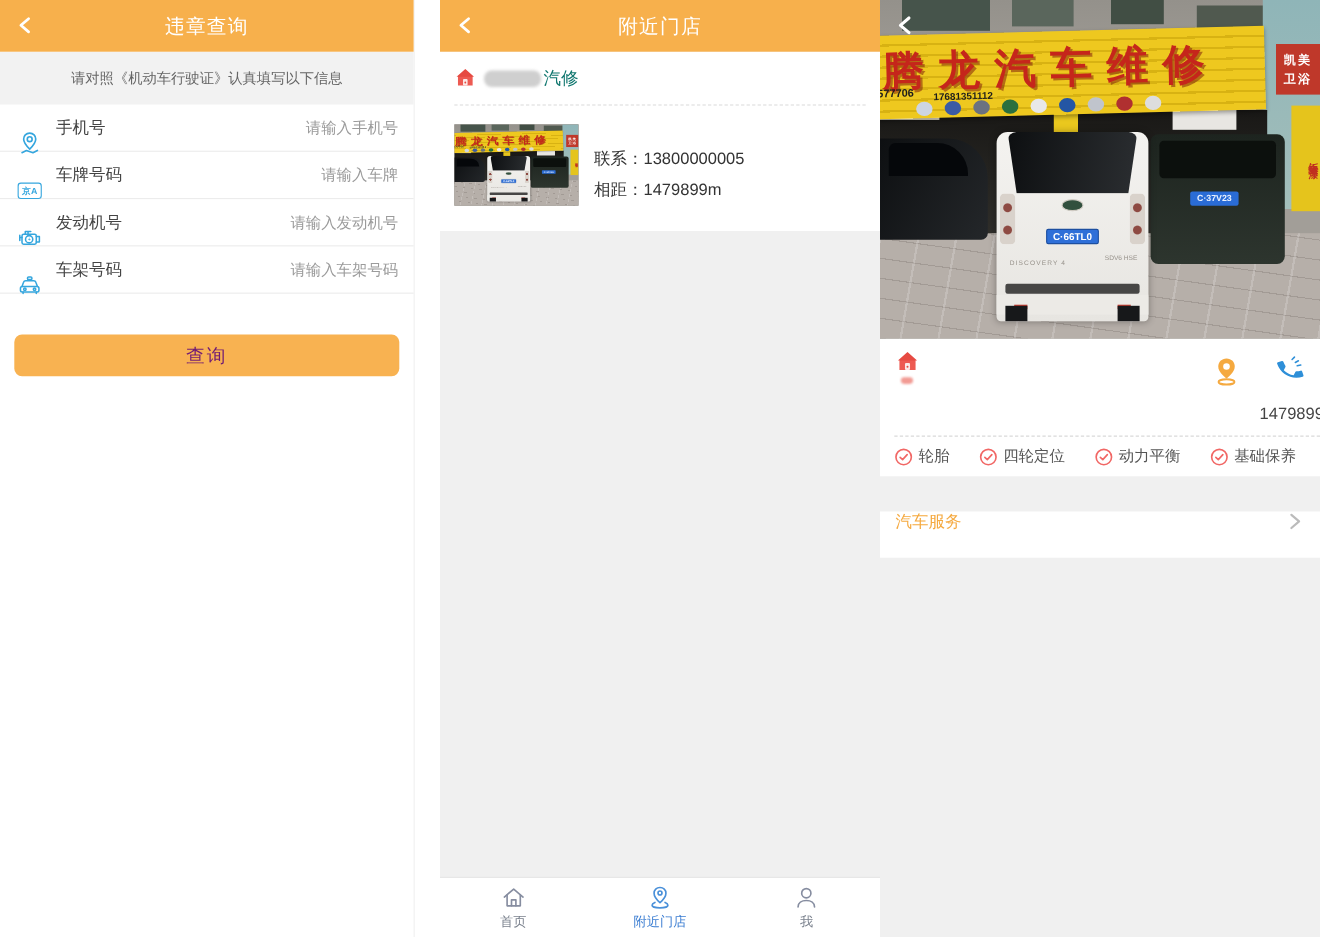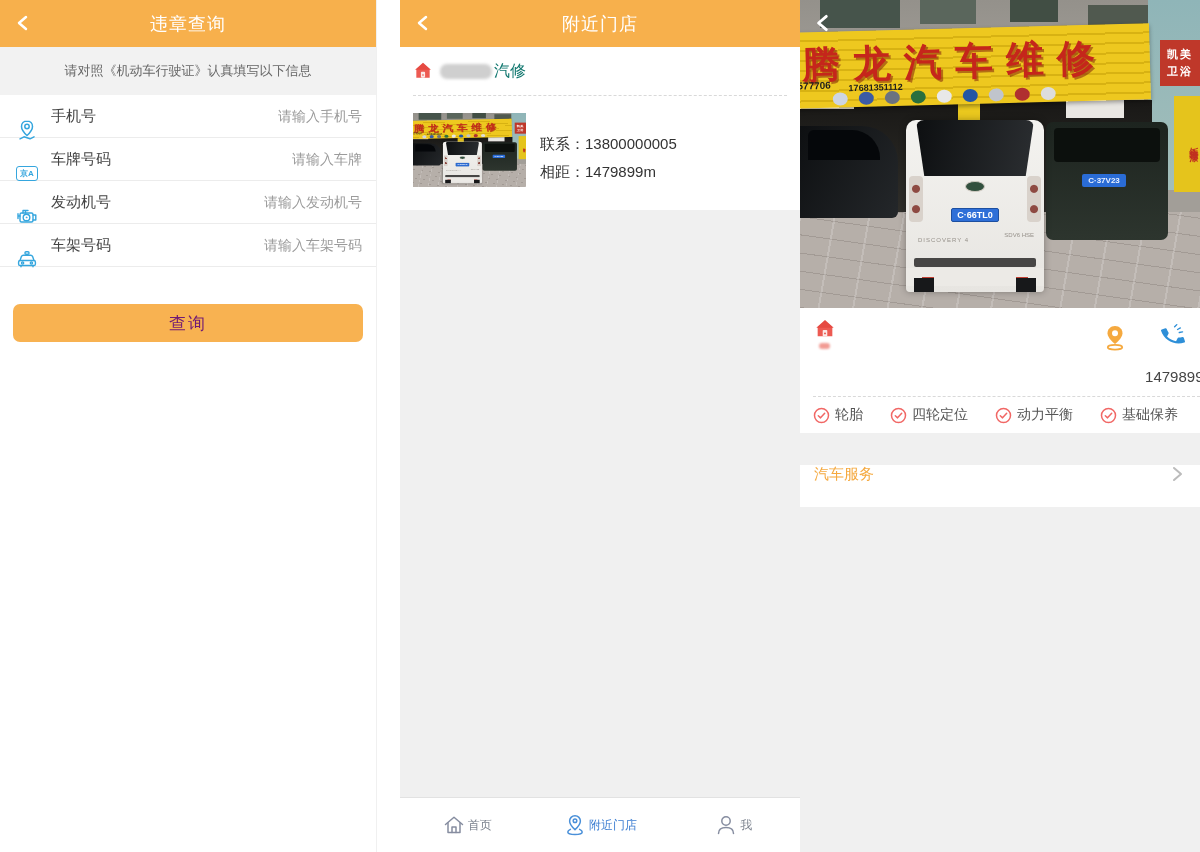--- a/index.html
+++ b/index.html
@@ -30,21 +30,21 @@
   .censor-blob { width:52px; height:15px; margin-left:7px; background:#cfcfcf; border-radius:7px; filter:blur(1.5px); }
   .store-name { font-size:16px; color:#0f766e; margin-left:2px; }
   .store-name-dash { margin:0 13px; }
   .listing { display:flex; padding:17px 13px 19px; }
   .thumb { position:relative; width:113px; height:74px; overflow:hidden; background:#9a968f; flex:none; cursor:pointer; }
   .thumb .scene { transform:scale(0.2825,0.2403); transform-origin:0 0; }
   .listing-info { margin-left:14px; padding-top:22px; font-size:15px; color:#333; }
   .listing-info div { margin-bottom:9px; }
 
   .tabbar { position:absolute; bottom:0; left:0; width:400px; height:55px; background:#fff; border-top:1px solid #E2E2E2; display:flex; }
-  .tab { flex:1; display:flex; flex-direction:row; align-items:center; justify-content:center; gap:2px; font-size:12px; color:#7B828E; cursor:pointer; }
+  .tab { flex:1; display:flex; flex-direction:column; align-items:center; justify-content:center; gap:2px; font-size:12px; color:#7B828E; cursor:pointer; }
   .tab.active { color:#3C7ED2; }
 
   
   #right { left:800px; width:400px; background:#F0F0F0; overflow:hidden; }
   .r-photo { position:relative; width:400px; height:308px; overflow:hidden; background:#9a968f; }
   .info-card { position:absolute; top:308px; left:0; width:400px; height:125px; background:#fff; }
   .ic-house { position:absolute; left:14px; top:10px; }
   .red-smudge { position:absolute; left:19px; top:35px; width:11px; height:6px; background:rgba(232,72,60,.55); border-radius:3px; filter:blur(1px); }
   .ic-pin { position:absolute; right:74px; top:16px; cursor:pointer; }
   .ic-phone { position:absolute; right:14px; top:15px; cursor:pointer; }

